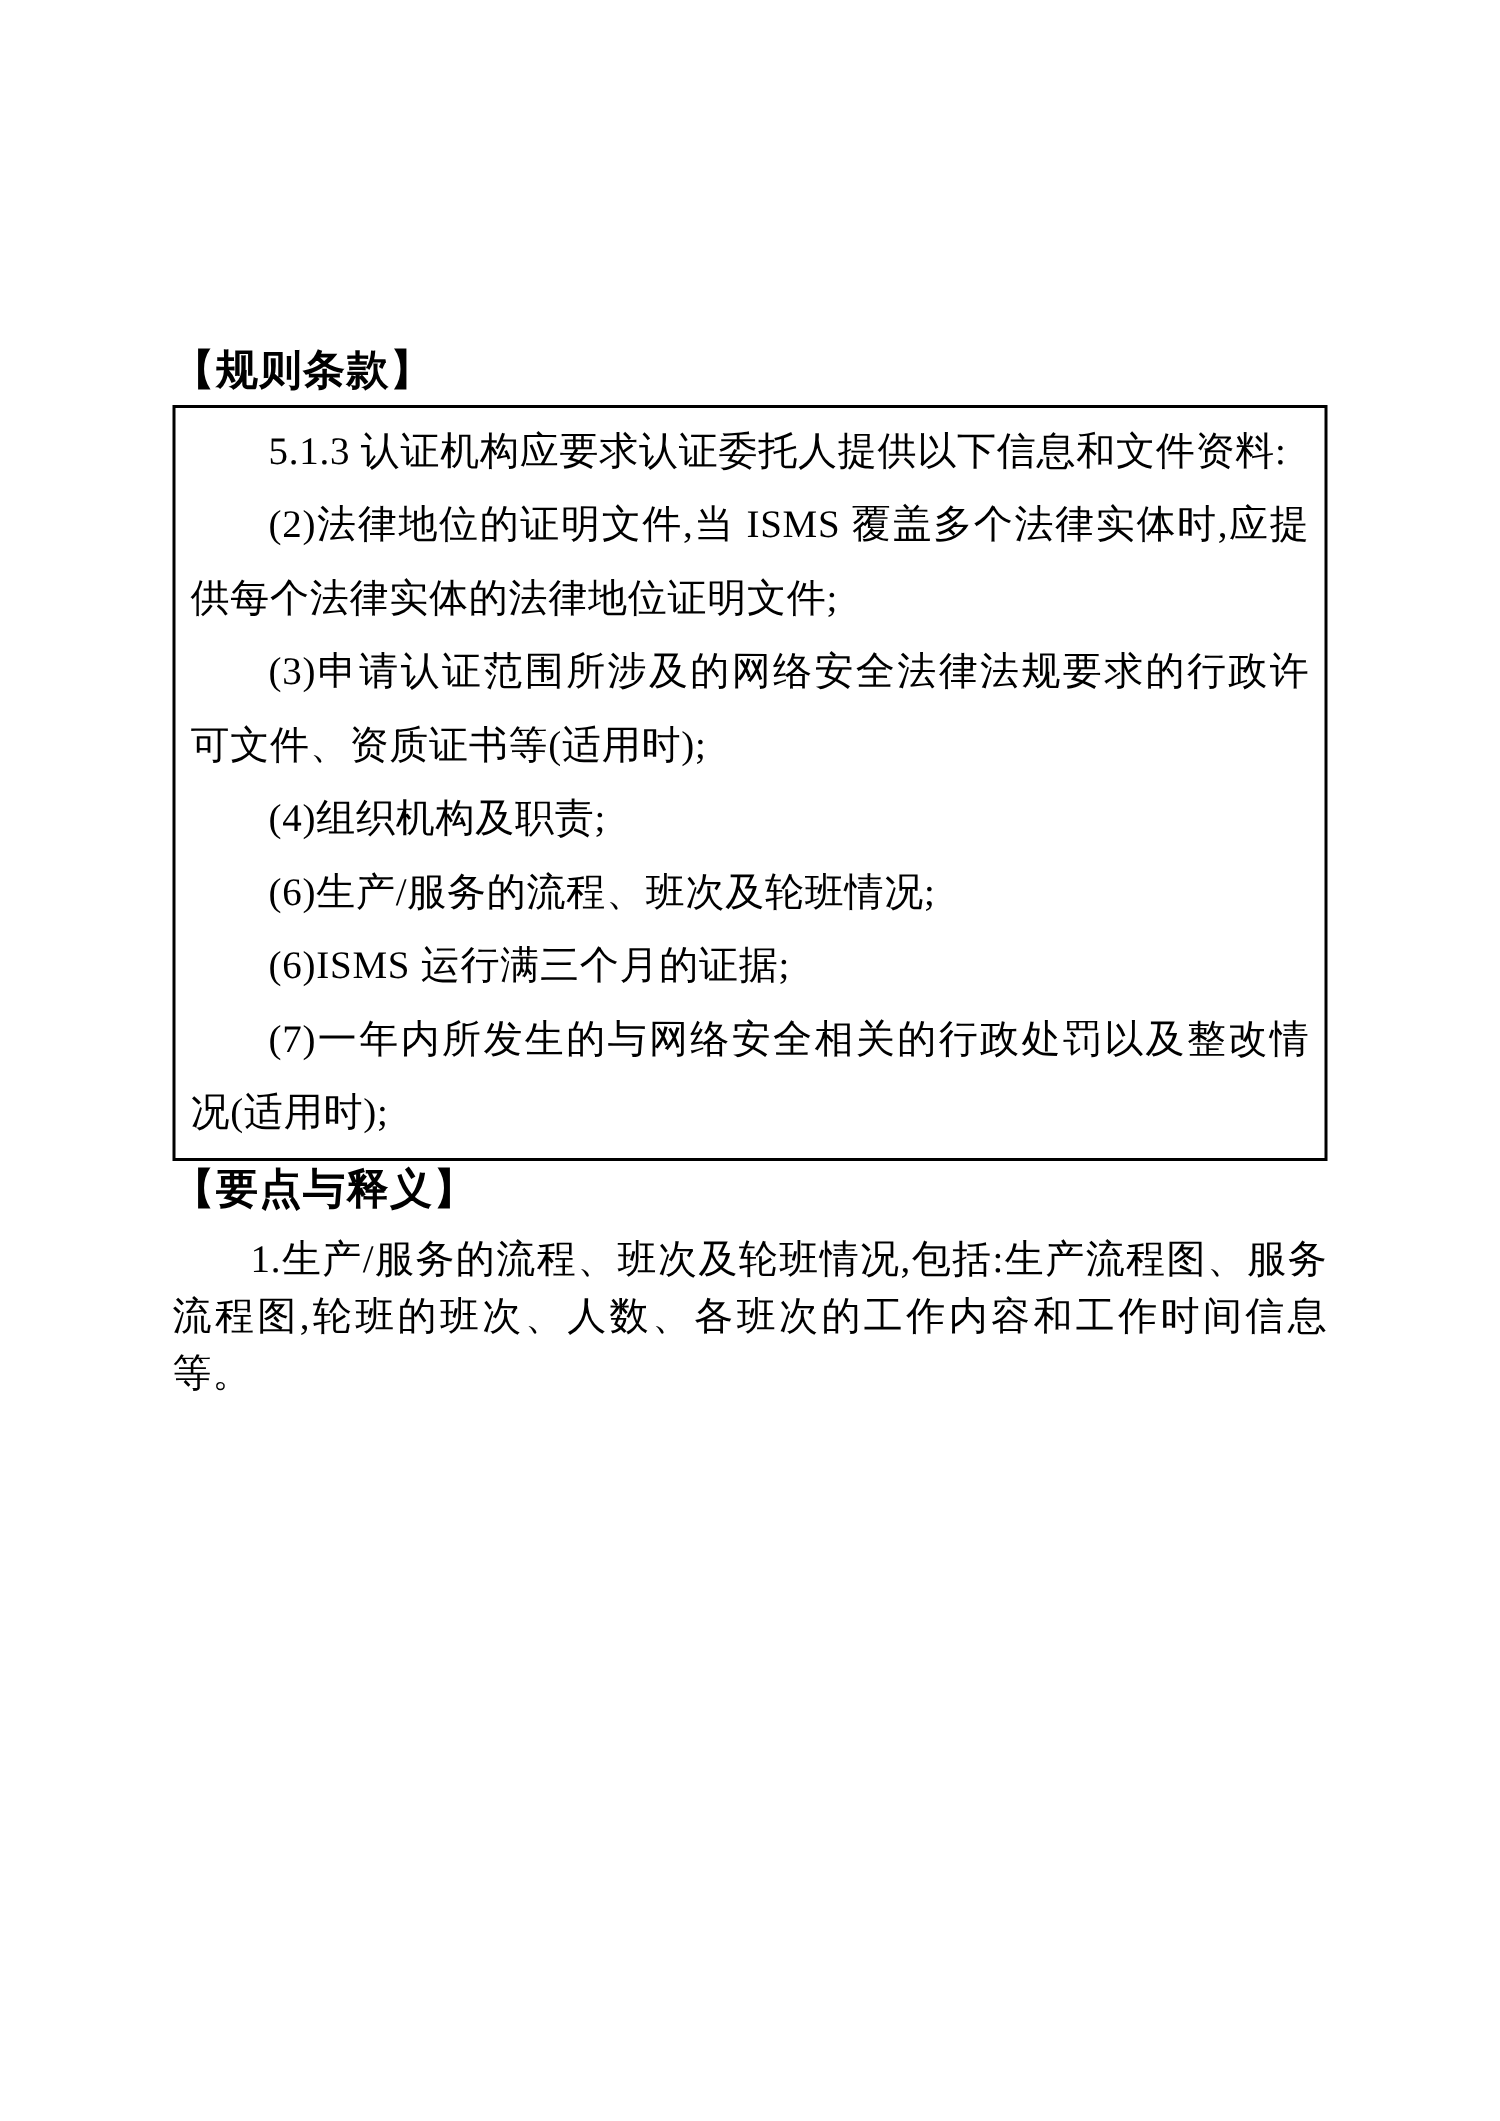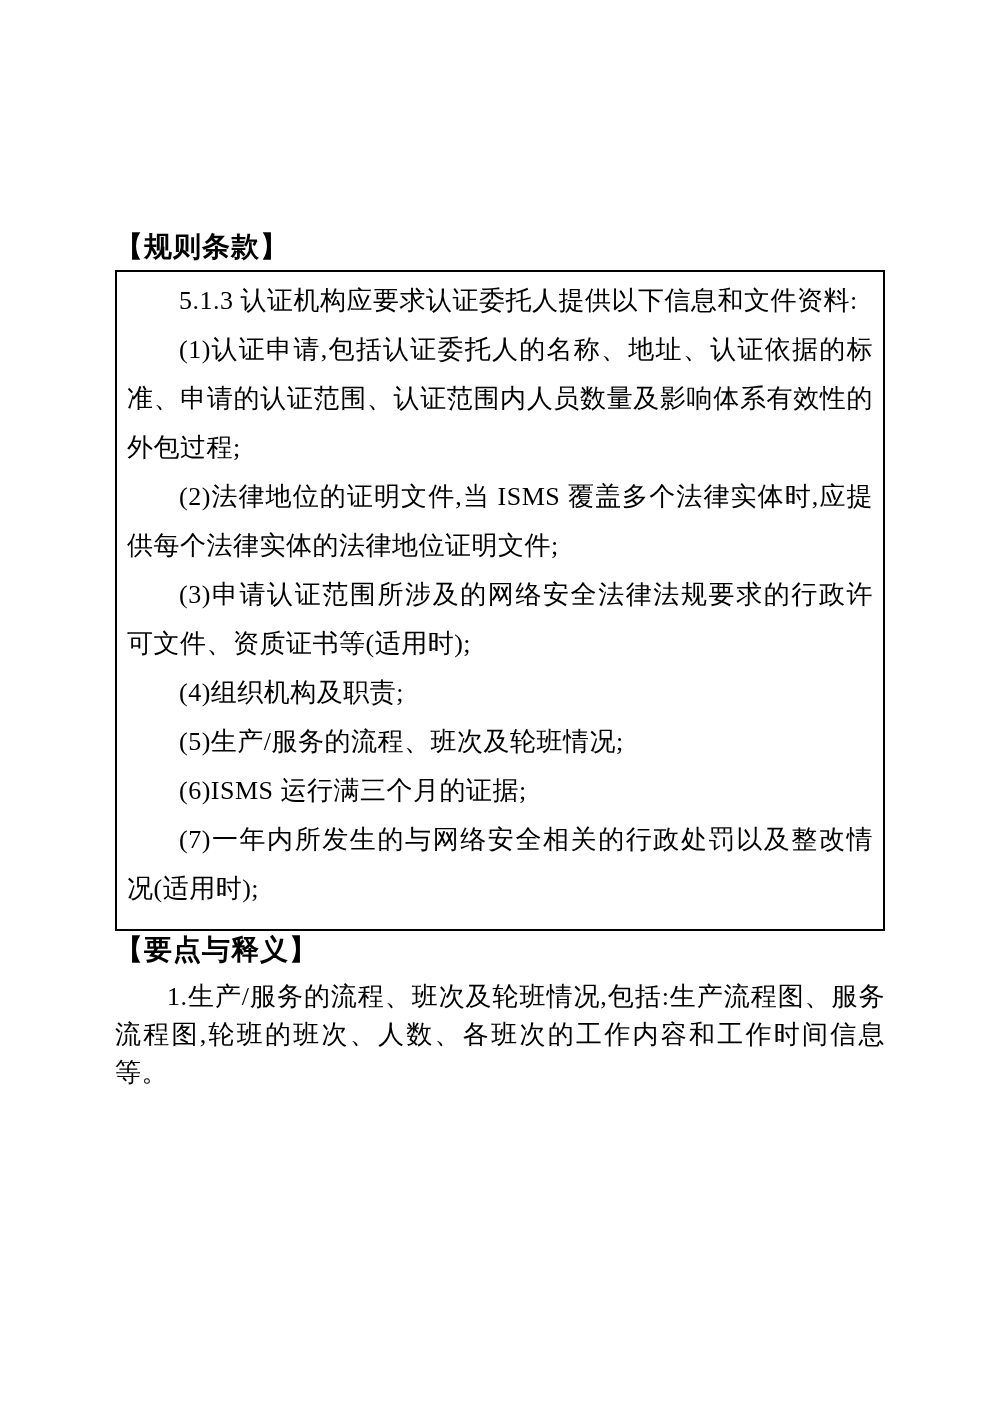--- a/index.html
+++ b/index.html
@@ -19,21 +19,21 @@
     font-family: "Liberation Sans", "DejaVu Sans", sans-serif;
     font-size: 28px;
     font-weight: bold;
     line-height: 37px;
     color: #000000;
     letter-spacing: 1px;
   }
   .rule-box {
     border: 2px solid #000000;
     margin-top: 5px;
-    padding: 4px 10px 16px 10px;
+    padding: 4px 10px 6px 10px;
   }
   .rule-box p {
     margin: 0;
     font-size: 26px;
     line-height: 49px;
     text-align: justify;
     text-indent: 2em;
     letter-spacing: 0.5px;
   }
   .notes-heading {
@@ -59,25 +59,24 @@
 </style>
 </head>
 <body>
 
 <div class="page">
 
   <h2 class="sec-heading">【规则条款】</h2>
 
   <div class="rule-box">
     <p>5.1.3  认证机构应要求认证委托人提供以下信息和文件资料:</p>
-    <p>(1)认证申请,包括认证委托人的名称、地址、认证依据的标准、申请的认证范围、认证范围内人员数量及影响体系有效性的外包过程;</p>
     <p>(2)法律地位的证明文件,当 ISMS 覆盖多个法律实体时,应提供每个法律实体的法律地位证明文件;</p>
     <p>(3)申请认证范围所涉及的网络安全法律法规要求的行政许可文件、资质证书等(适用时);</p>
     <p>(4)组织机构及职责;</p>
-    <p>(5)生产/服务的流程、班次及轮班情况;</p>
+    <p>(6)生产/服务的流程、班次及轮班情况;</p>
     <p>(6)ISMS 运行满三个月的证据;</p>
     <p>(7)一年内所发生的与网络安全相关的行政处罚以及整改情况(适用时);</p>
   </div>
 
   <h2 class="sec-heading notes-heading">【要点与释义】</h2>
 
   <p class="notes-para">1.生产/服务的流程、班次及轮班情况,包括:生产流程图、服务流程图,轮班的班次、人数、各班次的工作内容和工作时间信息等。</p>
 
   <div class="page-number">— 18 —</div>
 

